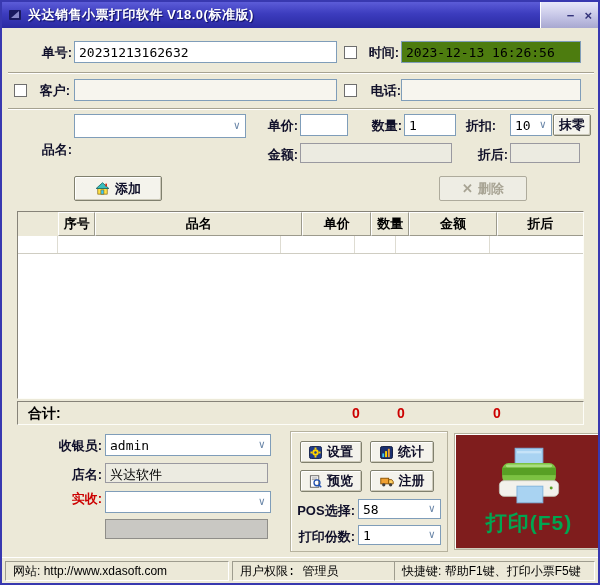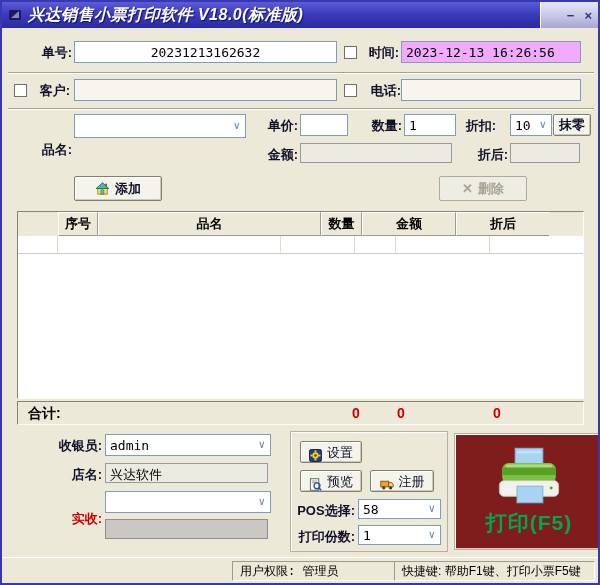--- a/index.html
+++ b/index.html
@@ -2,30 +2,30 @@
 <html><head>
 <meta charset="utf-8">
 <style>
   html,body{margin:0;padding:0;background:#d8d4c8;font-family:"Liberation Sans",sans-serif;}
   .window{position:relative;width:600px;height:585px;background:#ece9d8;border:2px solid #3838b0;box-sizing:border-box;overflow:hidden;}
   
   .titlebar{position:absolute;left:0;top:0;width:100%;height:26px;
     background:linear-gradient(180deg,#5c5cd8 0%,#3c3cbe 45%,#2a2aa2 100%);
     display:flex;align-items:center;color:#fff;}
   .app-icon{margin:0 6px 0 6px;display:flex;align-items:center;}
-  .title-text{font-size:16px;font-weight:bold;letter-spacing:.5px;text-shadow:1px 1px 1px #101060;font-style:italic;}
+  .title-text{font-size:13px;font-weight:bold;letter-spacing:.5px;text-shadow:1px 1px 1px #101060;}
   .win-controls{position:absolute;right:0;top:0;height:26px;width:58px;
     background:linear-gradient(180deg,#e8e8fa 0%,#c2c2e4 60%,#a8a8d0 100%);
     border-left:1px solid #ffffff;display:flex;align-items:center;justify-content:flex-end;padding-right:6px;box-sizing:border-box;gap:10px;}
   .win-btn{color:#33337a;font-weight:bold;font-size:13px;line-height:13px;cursor:default;}
   
   .lbl{position:absolute;font-size:13px;font-weight:600;color:#10102a;text-align:right;white-space:nowrap;}
   .inp{position:absolute;background:#fff;border:1px solid #7f9db9;box-sizing:border-box;
     font-family:"DejaVu Sans Mono",monospace;font-size:13px;color:#000;padding:2px 4px;}
-  .inp.ro{background:#f0abfc;}
+  .inp.ro{background:#4d7c0f;}
   .robox{position:absolute;background:#ecebe1;border:1px solid #9a99a0;box-sizing:border-box;
     font-size:13px;color:#000;padding:2px 4px;overflow:hidden;white-space:nowrap;}
   .combo{position:absolute;background:#fff;border:1px solid #7f9db9;box-sizing:border-box;
     font-family:"DejaVu Sans Mono",monospace;font-size:13px;color:#000;display:flex;align-items:center;padding-left:4px;}
   .combo .chev{margin-left:auto;margin-right:5px;color:#6a86a8;font-size:11px;line-height:10px;}
   .chkbox{position:absolute;width:13px;height:13px;background:#fff;border:1px solid #6e6e6e;box-sizing:border-box;}
   .sep{position:absolute;left:6px;width:586px;height:0;border-top:1px solid #a6a291;border-bottom:1px solid #ffffff;}
   .btn{position:absolute;background:#f4f3ec;border:1px solid #80806e;border-radius:2px;box-sizing:border-box;
     font-size:13px;font-weight:600;color:#10102a;display:flex;align-items:center;justify-content:center;gap:5px;
     box-shadow:inset 1px 1px 0 #ffffff, inset -1px -1px 0 #cdcaba;cursor:default;}
@@ -40,21 +40,21 @@
   .grid-row{display:flex;height:17px;background:#fff;border-bottom:1px solid #cfcdc2;}
   .gr-cell{box-sizing:border-box;border-right:1px solid #dedcd2;}
   
   .totals{position:absolute;left:15px;top:399px;width:567px;height:24px;background:#ece9d8;
     border:1px solid;border-color:#868378 #fdfdf8 #fdfdf8 #868378;box-sizing:border-box;}
   .totals .cap{position:absolute;left:10px;top:3px;font-size:14px;font-weight:bold;color:#000;}
   .totals .tval{position:absolute;top:3px;width:26px;text-align:center;font-size:14px;font-weight:bold;color:#cc0000;}
   
   .groupbox{position:absolute;left:288px;top:429px;width:158px;height:121px;
     border:1px solid #b6b29e;box-shadow:inset 1px 1px 0 #fff;box-sizing:border-box;}
-  .smallbtn{font-weight:400;align-items:flex-end;}
+  .smallbtn{font-weight:700;}
   .printbtn{position:absolute;left:452px;top:431px;width:150px;height:117px;background:#7f1d1d;
     border:1px solid #b6b29e;box-shadow:inset 1px 1px 0 #fff, inset -1px -1px 0 #d0cdbd;box-sizing:border-box;
     display:flex;flex-direction:column;align-items:center;justify-content:center;gap:4px;cursor:default;}
   .printbtn .pcap{font-size:21px;font-weight:bold;color:#00a651;letter-spacing:1px;}
   .red{color:#cc0000;}
   .green{color:#008800;}
   
   .statusbar{position:absolute;left:0;top:555px;width:596px;height:26px;background:#ece9d8;border-top:1px solid #fff;}
   .sb-cell{position:absolute;top:3px;height:20px;box-sizing:border-box;
     border:1px solid;border-color:#9e9c8e #ffffff #ffffff #9e9c8e;
@@ -73,21 +73,21 @@
         </svg>
     </span>
     <span class="title-text">兴达销售小票打印软件 V18.0(标准版)</span>
     <div class="win-controls">
       <span class="win-btn">−</span>
       <span class="win-btn">×</span>
     </div>
   </div>
 
   <span class="lbl" style="left:18px;top:42px;width:52px;">单号:</span>
-  <input class="inp" style="left: 72px; top: 39px; width: 263px; height: 22px; text-align: center;" value="20231213162632">
+  <input class="inp" style="left: 72px; top: 39px; width: 263px; height: 22px;" value="20231213162632">
   <div class="chkbox" style="left:342px;top:44px;"></div>
   <span class="lbl" style="left:357px;top:42px;width:40px;">时间:</span>
   <input class="inp ro" style="left: 399px; top: 39px; width: 180px; height: 22px;" readonly="" value="2023-12-13 16:26:56">
 
   <div class="sep" style="top:70px;"></div>
 
   <div class="chkbox" style="left:12px;top:82px;"></div>
   <span class="lbl" style="left:28px;top:80px;width:40px;">客户:</span>
   <input class="inp" style="left: 72px; top: 77px; width: 263px; height: 22px; background: rgb(247, 245, 238);" value="">
   <div class="chkbox" style="left:342px;top:82px;"></div>
@@ -132,20 +132,21 @@
   </div>
   <div class="btn disabled" style="left:437px;top:174px;width:88px;height:25px;">
     <span>✕</span>
     <span>删除</span>
   </div>
 
   <div class="grid">
     <div class="grid-header">
       <div class="gh-cell" style="width:40px;">序号</div>
       <div class="gh-cell" style="width:223px;">品名</div>
+      <div class="gh-cell" style="width:74px;">单价</div>
       <div class="gh-cell" style="width:41px;">数量</div>
       <div class="gh-cell" style="width:94px;">金额</div>
       <div class="gh-cell" style="width:93px;border-right:none;">折后</div>
     </div>
     <div class="grid-row">
       <div class="gr-cell" style="width:40px;"></div>
       <div class="gr-cell" style="width:223px;"></div>
       <div class="gr-cell" style="width:74px;"></div>
       <div class="gr-cell" style="width:41px;"></div>
       <div class="gr-cell" style="width:94px;"></div>
@@ -160,21 +161,21 @@
     <span class="tval" style="left:466px;">0</span>
   </div>
 
   <span class="lbl" style="left:38px;top:435px;width:62px;">收银员:</span>
   <div class="combo" style="left:103px;top:432px;width:166px;height:22px;">
     <span>admin</span>
     <span class="chev">∨</span>
   </div>
   <span class="lbl" style="left:54px;top:464px;width:46px;">店名:</span>
   <div class="robox" style="left:103px;top:461px;width:163px;height:20px;">兴达软件</div>
-  <span class="lbl red" style="left:54px;top:508px;width:46px;">实收:</span>
+  <span class="lbl red" style="left:54px;top:488px;width:46px;">实收:</span>
   <div class="combo" style="left:103px;top:489px;width:166px;height:22px;">
     <span></span>
     <span class="chev">∨</span>
   </div>
   <span class="lbl green" style="left:54px;top:520px;width:46px;margin-top:40px;">找零:</span>
   <div class="robox" style="left:103px;top:517px;width:163px;height:20px;background:#c9c8c3;border-color:#8f8e89;"></div>
 
   <div class="groupbox"></div>
 
   <div class="btn smallbtn" style="left:298px;top:439px;width:62px;height:22px;">
@@ -183,20 +184,31 @@
           <rect x="0.5" y="0.5" width="13" height="13" rx="2" fill="#203c8c" stroke="#101d46"></rect>
           <circle cx="7" cy="7" r="3.4" fill="#ffd400"></circle>
           <rect x="6" y="1.6" width="2" height="2" fill="#ffd400"></rect>
           <rect x="6" y="10.4" width="2" height="2" fill="#ffd400"></rect>
           <rect x="1.6" y="6" width="2" height="2" fill="#ffd400"></rect>
           <rect x="10.4" y="6" width="2" height="2" fill="#ffd400"></rect>
           <circle cx="7" cy="7" r="1.3" fill="#203c8c"></circle>
         </svg>
     </span>
     <span>设置</span>
+  </div>
+  <div class="btn smallbtn" style="left:368px;top:439px;width:64px;height:22px;">
+    <span style="display:flex;">
+      <svg width="13" height="13" viewBox="0 0 14 14">
+          <rect x="0.5" y="0.5" width="13" height="13" rx="2" fill="#1a2f6e" stroke="#0c173a"></rect>
+          <rect x="2.5" y="8" width="2" height="4" fill="#3ec8f5"></rect>
+          <rect x="5.5" y="5.5" width="2" height="6.5" fill="#ffd400"></rect>
+          <rect x="8.5" y="3" width="2" height="9" fill="#f0a030"></rect>
+        </svg>
+    </span>
+    <span>统计</span>
   </div>
   <div class="btn smallbtn" style="left:298px;top:468px;width:62px;height:22px;">
     <span style="display:flex;">
       <svg width="13" height="13" viewBox="0 0 14 14">
           <rect x="1.5" y="0.8" width="9" height="12.4" fill="#fff" stroke="#606060"></rect>
           <line x1="3" y1="3.2" x2="9" y2="3.2" stroke="#9a9a9a"></line>
           <line x1="3" y1="5" x2="9" y2="5" stroke="#9a9a9a"></line>
           <circle cx="8.6" cy="8.4" r="3.2" fill="none" stroke="#2050b0" stroke-width="1.4"></circle>
           <line x1="10.8" y1="10.8" x2="13.2" y2="13.2" stroke="#2050b0" stroke-width="1.6"></line>
         </svg>
@@ -236,17 +248,18 @@
         <rect x="15" y="18.5" width="50" height="3" rx="1.5" fill="#aadd7e"></rect>
         <rect x="8" y="36" width="64" height="17" rx="5" fill="#f2f1ec" stroke="#c2c0b4"></rect>
         <rect x="27" y="42" width="28" height="18" fill="#a9d3f2" stroke="#7fb2dc"></rect>
         <circle cx="64" cy="44" r="1.6" fill="#58a024"></circle>
       </svg>
     </span>
     <span class="pcap">打印(F5)</span>
   </div>
 
   <div class="statusbar">
+    <div class="sb-cell" style="left:3px;width:224px;">网站: http://www.xdasoft.com</div>
     <div class="sb-cell" style="left:230px;width:163px;font-family:Liberation Mono, monospace;">用户权限: 管理员</div>
     <div class="sb-cell" style="left:392px;width:201px;">快捷键: 帮助F1键、打印小票F5键</div>
   </div>
 
 </div>
 
 </body></html>

